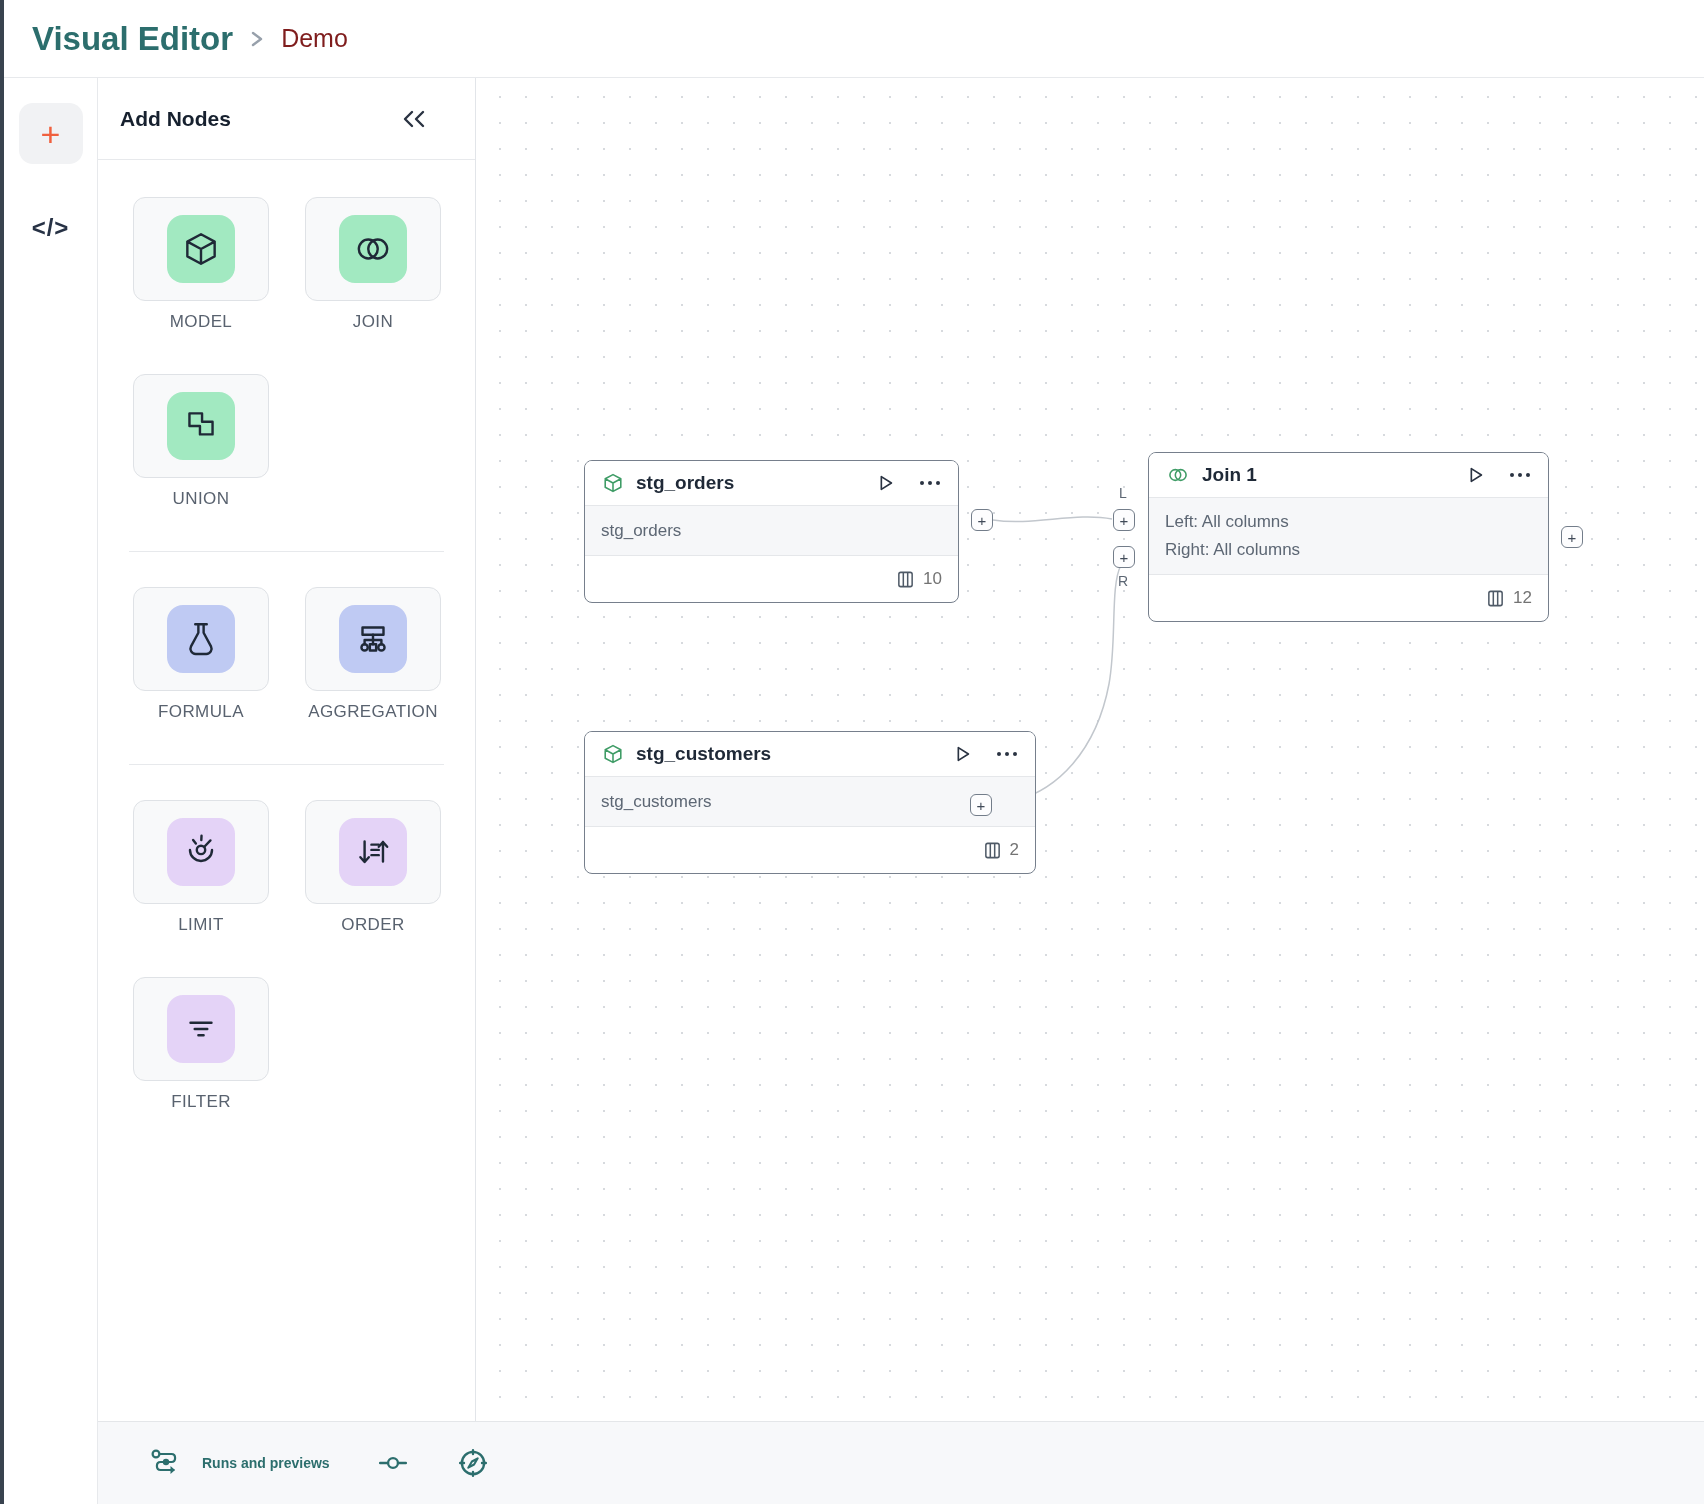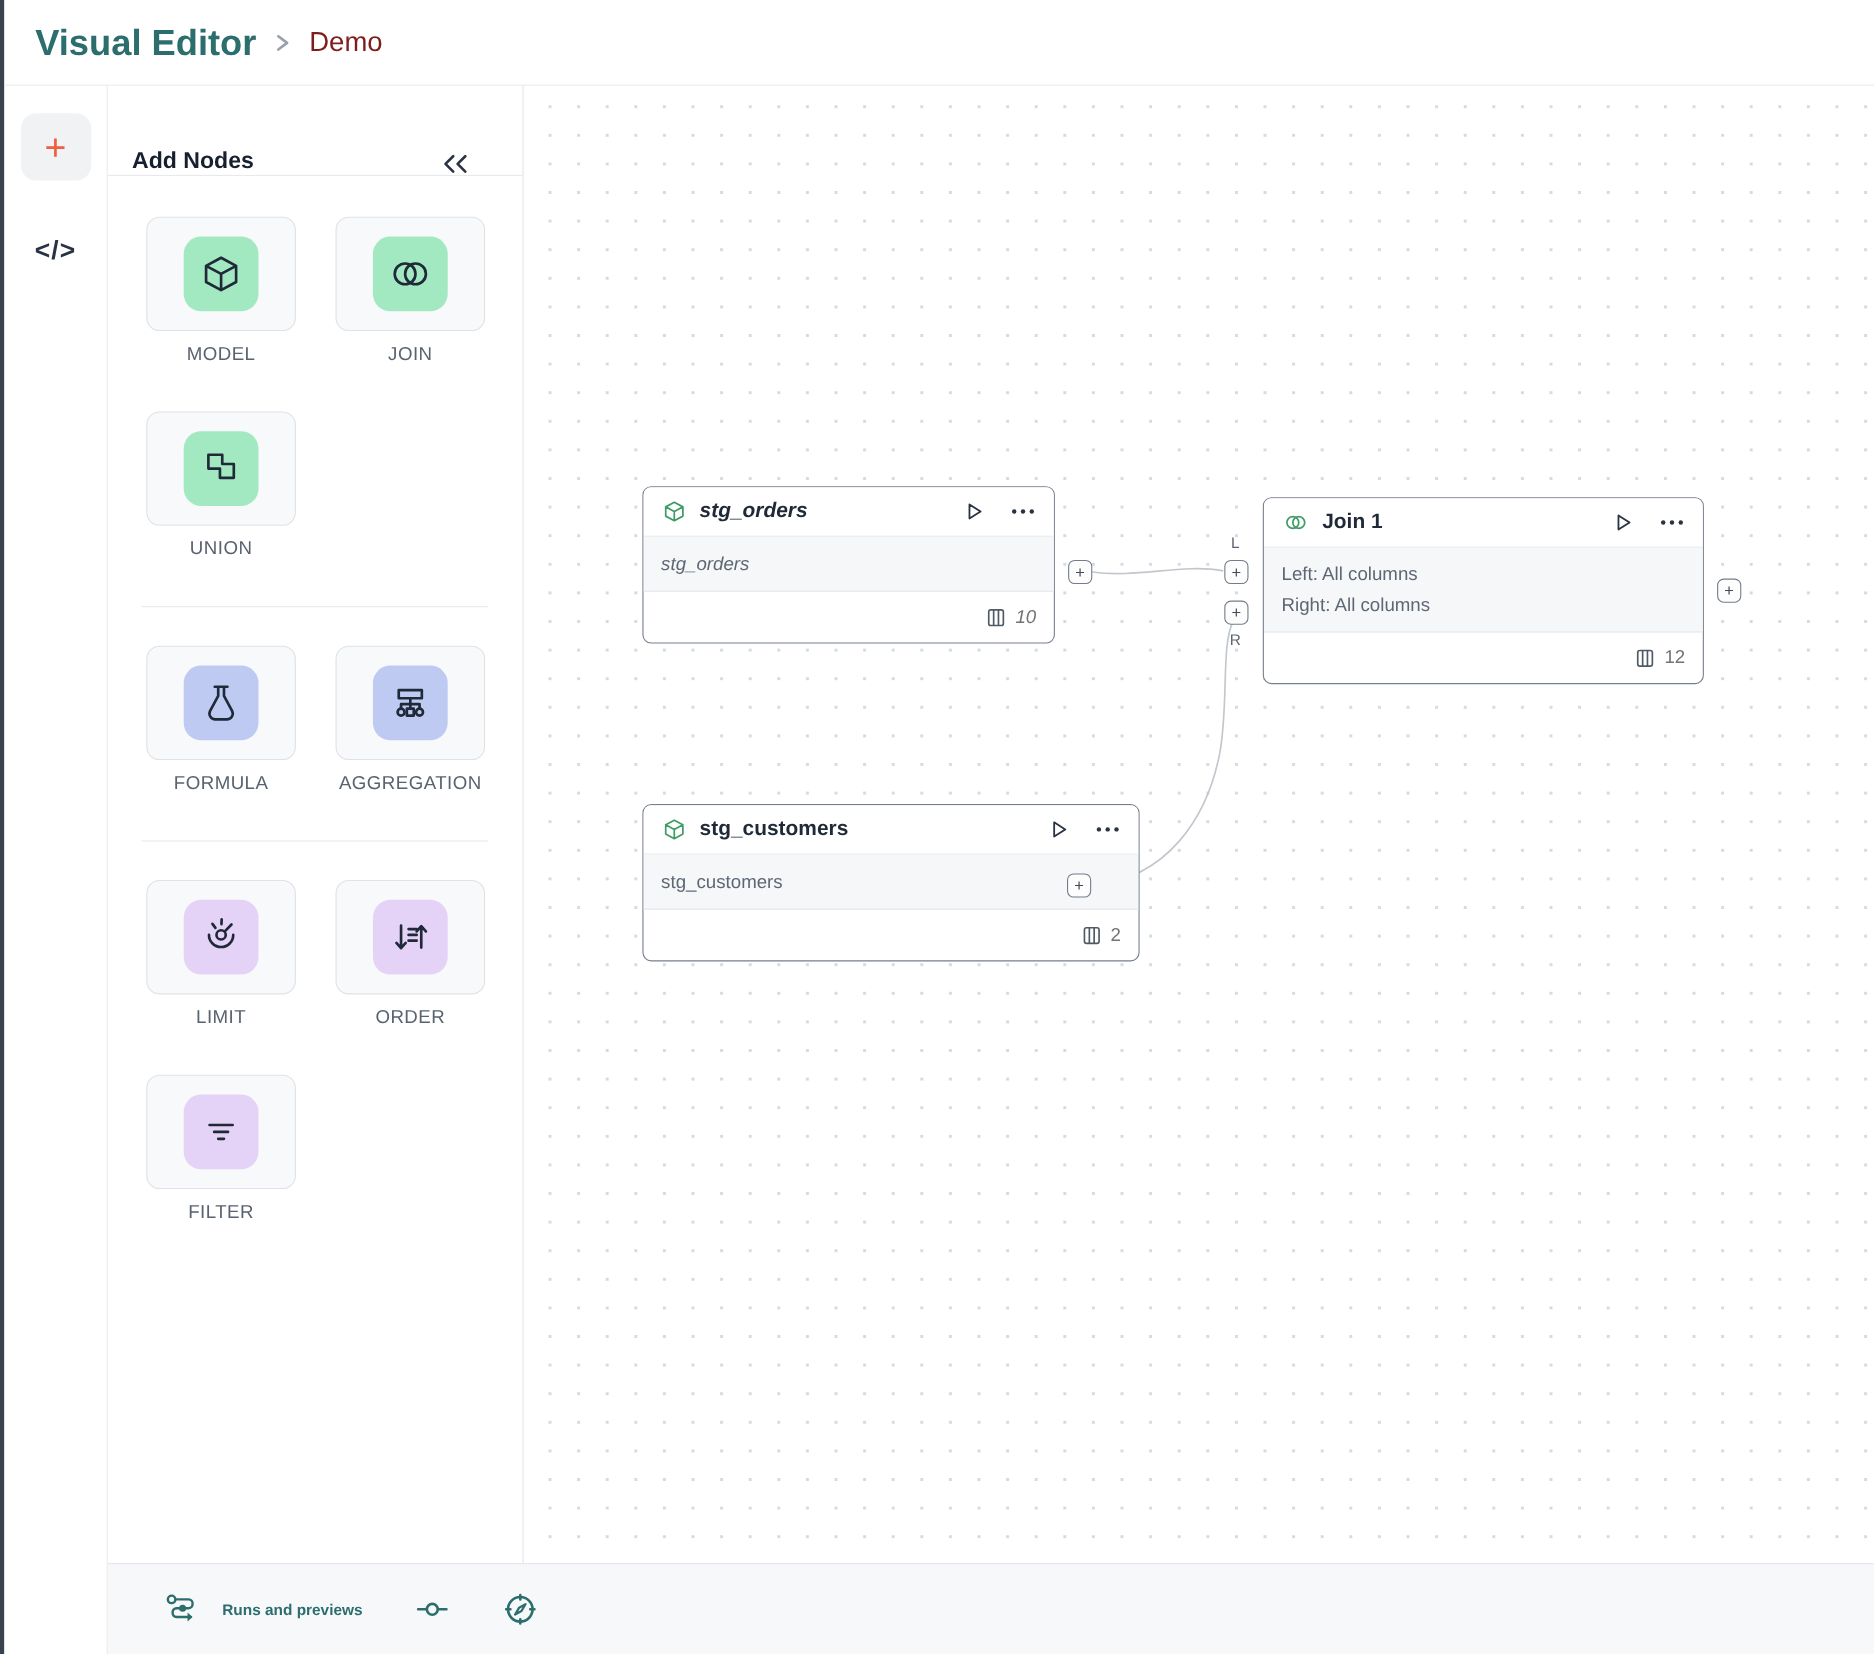--- a/index.html
+++ b/index.html
@@ -22,21 +22,21 @@
   .rail { position:absolute; left:4px; top:78px; width:94px; bottom:0; background:#fff;
     border-right:1px solid #e7e9ec; display:flex; flex-direction:column; align-items:center; }
   .rail-add { margin-top:25px; width:64px; height:61px; border-radius:14px; background:#f1f2f4;
     display:flex; align-items:center; justify-content:center; cursor:pointer; }
   .rail-add span { color:#f0603e; font-size:34px; font-weight:400; line-height:1; }
   .rail-code { margin-top:50px; font-size:24px; font-weight:bold; color:#273245; letter-spacing:1px; cursor:pointer; }
 
   
   .panel { position:absolute; left:98px; top:78px; width:378px; bottom:83px; background:#fff;
     border-right:1px solid #e2e5e9; }
-  .panel-head { height:82px; display:flex; align-items:flex-end; justify-content:space-between;
+  .panel-head { height:82px; display:flex; align-items:center; justify-content:space-between;
     padding:0 48px 0 22px; border-bottom:1px solid #e7e9ec; }
   .panel-title { font-size:21px; font-weight:bold; color:#16202e; }
   .collapse-btn { cursor:pointer; display:flex; align-items:center; }
   .tiles { padding-top:37px; }
   .tile-row { display:flex; gap:36px; padding-left:35px; margin-bottom:42px; }
   .tile-cell { width:136px; display:flex; flex-direction:column; align-items:center; }
   .tile { width:136px; height:104px; background:#f8f9fa; border:1px solid #dfe2e6; border-radius:12px;
     display:flex; align-items:center; justify-content:center; cursor:pointer; }
   .tile-inner { width:68px; height:68px; border-radius:16px; display:flex; align-items:center; justify-content:center; }
   .tint-green { background:#a2e9c1; }
@@ -222,21 +222,21 @@
     </div>
   </div>
 
   <div class="canvas">
 
     <svg class="edges" width="1227" height="1343" viewBox="0 0 1227 1343">
       <path d="M 516 442 C 556 448 598 434 635 441" fill="none" stroke="#c2c7cd" stroke-width="1.5"></path>
       <path d="M 515 727 C 585 721 621 664 632 606 C 640 562 633 508 644 487" fill="none" stroke="#c2c7cd" stroke-width="1.5"></path>
     </svg>
 
-    <div class="node" style="left:107px; top:364px; width:375px;font-style:italic;">
+    <div class="node" style="left:107px; top:382px; width:375px;">
       <div class="node-head">
         <svg width="24" height="24" viewBox="0 0 40 40">
           <path d="M20 6 L33 13 L33 27 L20 34 L7 27 L7 13 Z M7 13 L20 20 L33 13 M20 20 L20 34" fill="none" stroke="#3f9c66" stroke-width="2.6" stroke-linejoin="round" stroke-linecap="round"></path>
         </svg>
         <span class="node-title">stg_orders</span>
         <span class="node-act">
           <svg width="22" height="22" viewBox="0 0 24 24">
             <path d="M8 5 L19 12 L8 19 Z" fill="none" stroke="#2a3342" stroke-width="1.8" stroke-linejoin="round"></path>
           </svg>
           <svg width="24" height="22" viewBox="0 0 24 22">

